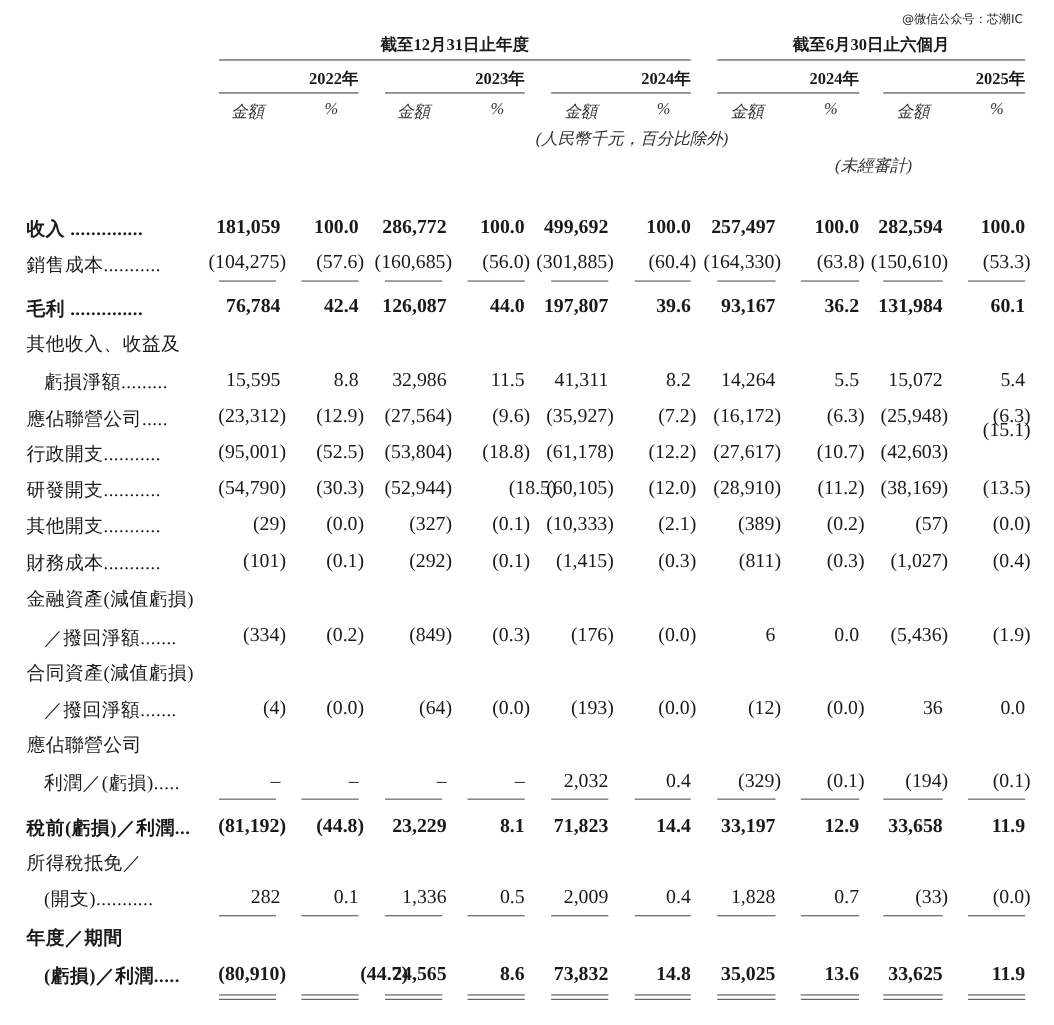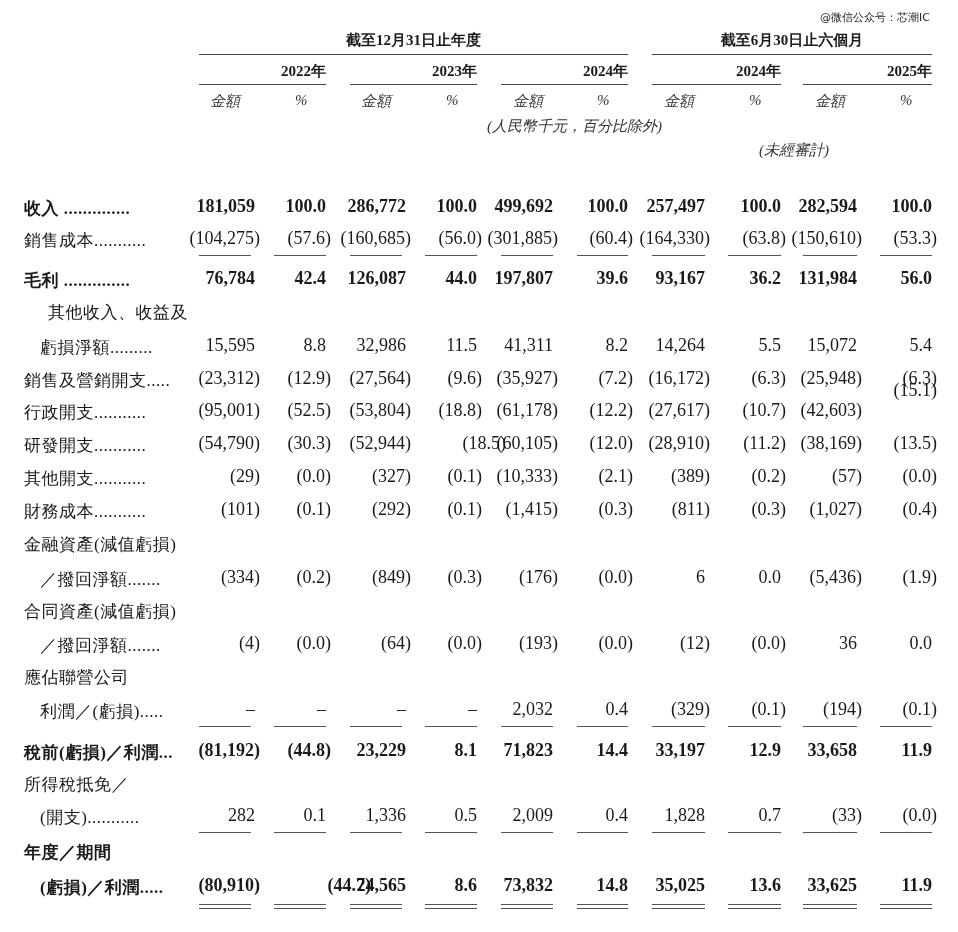--- a/index.html
+++ b/index.html
@@ -90,34 +90,34 @@
     <div class="abs label bold" style="top: 269px;">毛利 ..............</div>
     <div class="abs num bold" style="top: 268px; left: 165px;">76,784</div>
     <div class="abs num bold" style="top: 268px; left: 236px;">42.4</div>
     <div class="abs num bold" style="top: 268px; left: 316px;">126,087</div>
     <div class="abs num bold" style="top: 268px; left: 387px;">44.0</div>
     <div class="abs num bold" style="top: 268px; left: 463px;">197,807</div>
     <div class="abs num bold" style="top: 268px; left: 538px;">39.6</div>
     <div class="abs num bold" style="top: 268px; left: 615px;">93,167</div>
     <div class="abs num bold" style="top: 268px; left: 691px;">36.2</div>
     <div class="abs num bold" style="top: 268px; left: 767px;">131,984</div>
-    <div class="abs num bold" style="top: 268px; left: 842px;">56.0</div>
-    <div class="abs label" style="top: 301px; margin-left: 24px;">其他收入、收益及</div>
+    <div class="abs num bold" style="top: 268px; left: 842px;">60.1</div>
+    <div class="abs label" style="top: 301px;">其他收入、收益及</div>
     <div class="abs label indent" style="top: 336px;">虧損淨額.........</div>
     <div class="abs num" style="top: 335px; left: 165px;">15,595</div>
     <div class="abs num" style="top: 335px; left: 236px;">8.8</div>
     <div class="abs num" style="top: 335px; left: 316px;">32,986</div>
     <div class="abs num" style="top: 335px; left: 387px;">11.5</div>
     <div class="abs num" style="top: 335px; left: 463px;">41,311</div>
     <div class="abs num" style="top: 335px; left: 538px;">8.2</div>
     <div class="abs num" style="top: 335px; left: 615px;">14,264</div>
     <div class="abs num" style="top: 335px; left: 691px;">5.5</div>
     <div class="abs num" style="top: 335px; left: 767px;">15,072</div>
     <div class="abs num" style="top: 335px; left: 842px;">5.4</div>
-    <div class="abs label" style="top: 369px;">銷售及營銷開支.....</div>
+    <div class="abs label" style="top: 369px;">應佔聯營公司.....</div>
     <div class="abs num" style="top: 368px; left: 170px;">(23,312)</div>
     <div class="abs num" style="top: 368px; left: 241px;">(12.9)</div>
     <div class="abs num" style="top: 368px; left: 321px;">(27,564)</div>
     <div class="abs num" style="top: 368px; left: 392px;">(9.6)</div>
     <div class="abs num" style="top: 368px; left: 468px;">(35,927)</div>
     <div class="abs num" style="top: 368px; left: 543px;">(7.2)</div>
     <div class="abs num" style="top: 368px; left: 620px;">(16,172)</div>
     <div class="abs num" style="top: 368px; left: 696px;">(6.3)</div>
     <div class="abs num" style="top: 368px; left: 772px;">(25,948)</div>
     <div class="abs num" style="top: 368px; left: 847px;">(6.3)</div>

